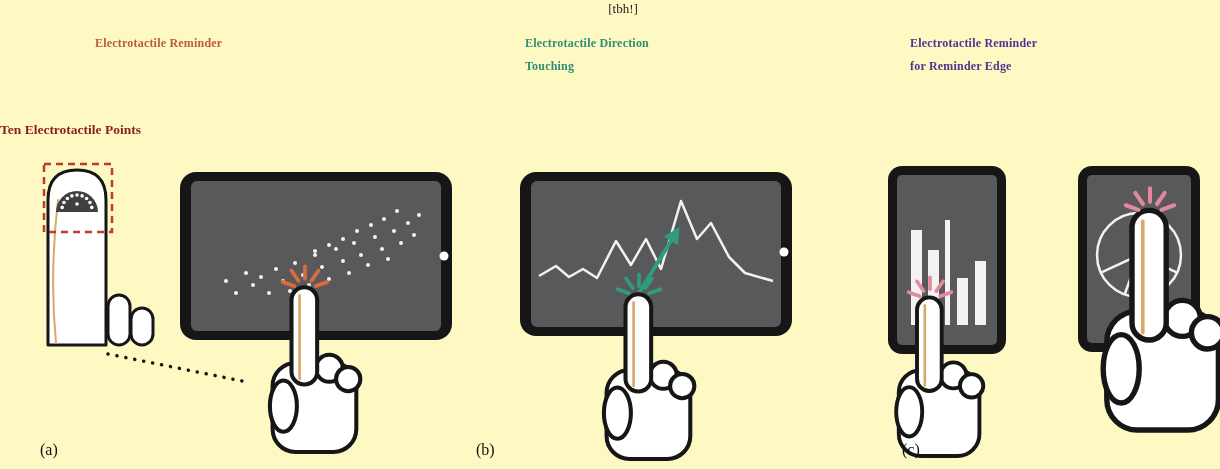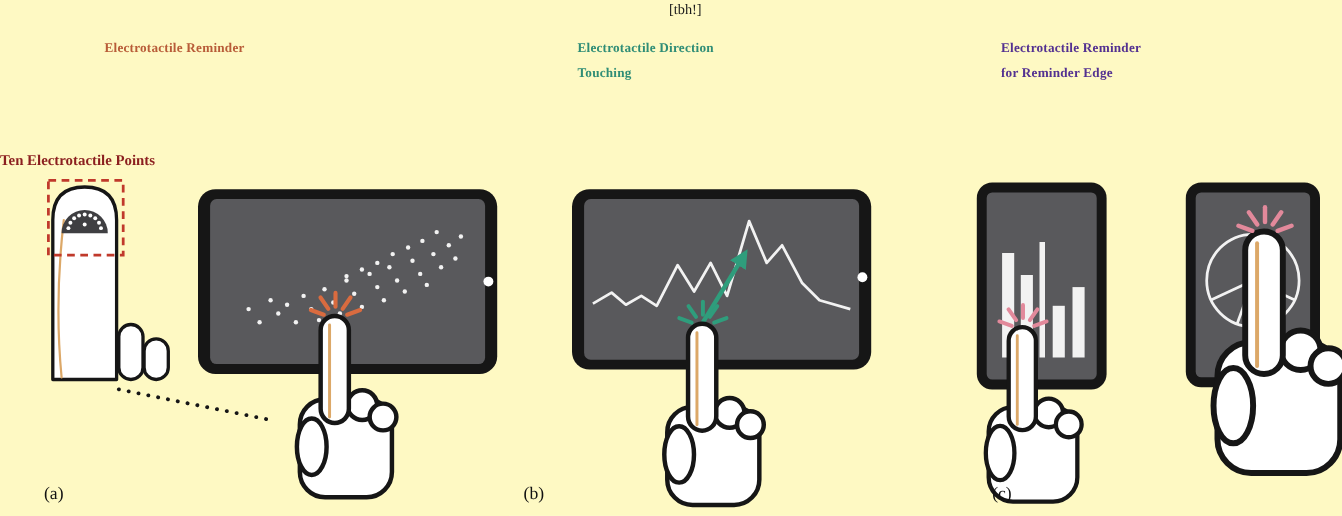--- a/index.html
+++ b/index.html
@@ -171,20 +171,20 @@
   <div class="abs title t-b" style="left:525px;top:32px">
     <div>Electrotactile Direction</div>
     <div>Touching</div>
   </div>
 
   <div class="abs title t-c" style="left:910px;top:32px">
     <div>Electrotactile Reminder</div>
     <div>for Reminder Edge</div>
   </div>
 
-  <div class="abs ann ann-a" style="left:0px;top:137px">Ten Electrotactile Points</div>
+  <div class="abs ann ann-a" style="left:0px;top:121px">Ten Electrotactile Points</div>
 
 
   <div class="abs plabel" style="left:40px;top:441px">(a)</div>
   <div class="abs plabel" style="left:476px;top:441px">(b)</div>
   <div class="abs plabel" style="left:902px;top:441px">(c)</div>
 
 </div>
 
 </body></html>

